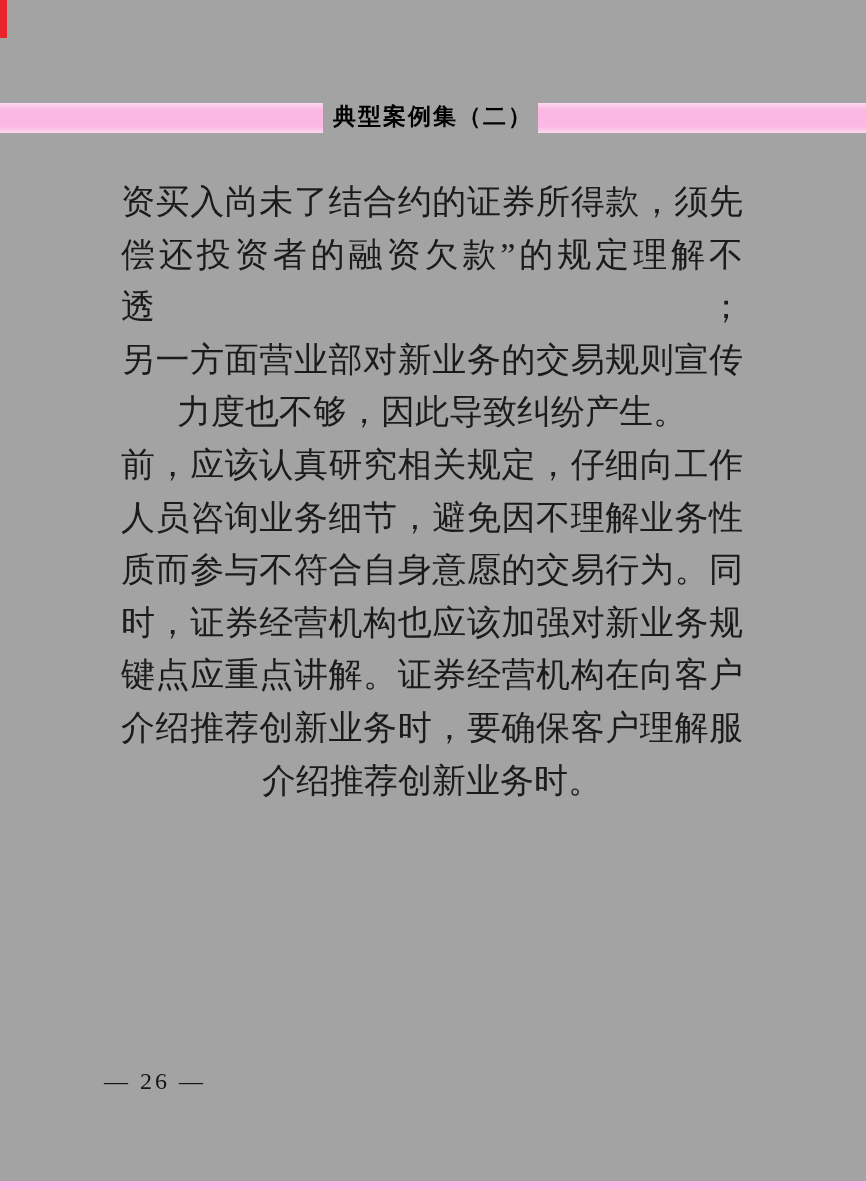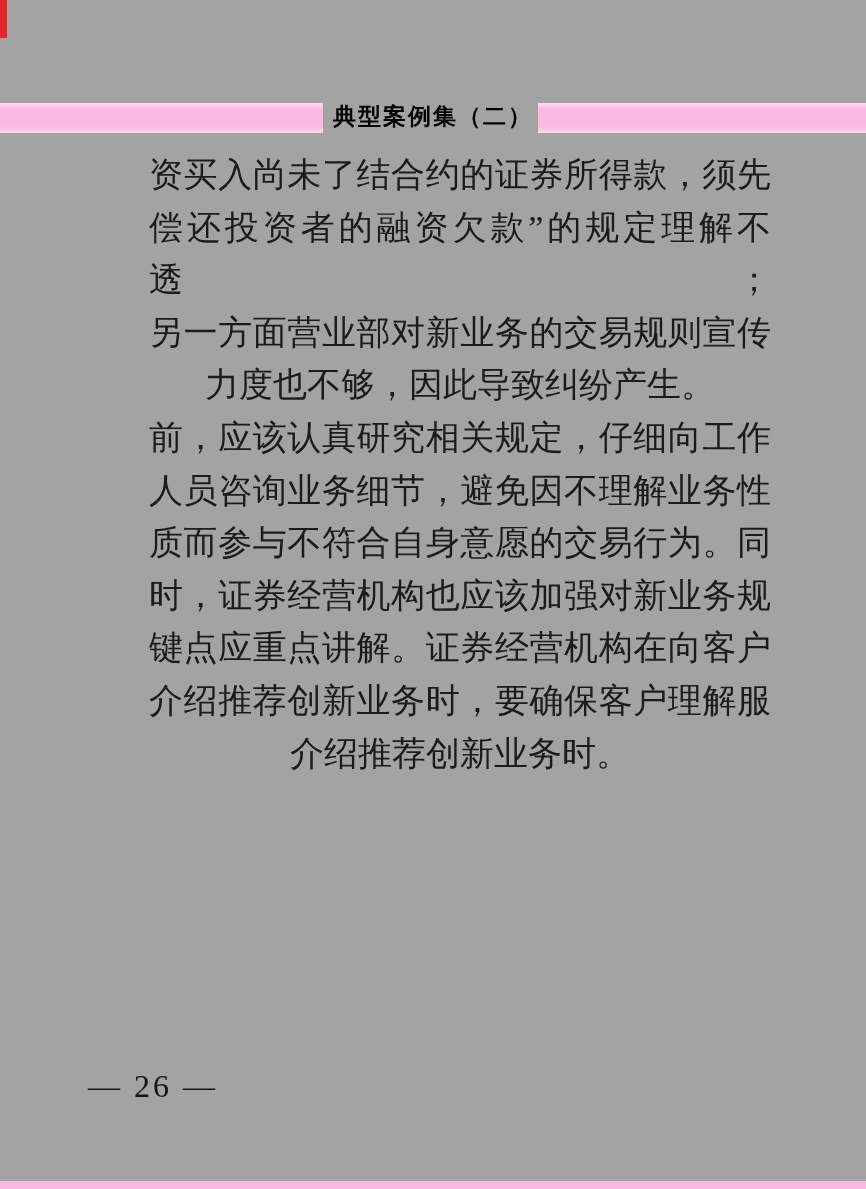--- a/index.html
+++ b/index.html
@@ -46,48 +46,47 @@
     text-align: center;
     font-size: 23px;
     font-weight: bold;
     letter-spacing: 2px;
     color: #000000;
   }
   
   .body-text {
     position: absolute;
     left: 121px;
-    top: 149px;
+    top: 176px;
     width: 622px;
     font-size: 34px;
     line-height: 52.6px;
-    margin-left: 28px;
   }
   .bl-full {
     text-align: justify;
     text-align-last: justify;
   }
   .bl-full-indent {
     text-align: justify;
     text-align-last: justify;
     text-indent: 68px;
   }
   .bl-end {
     text-align: center;
   }
   .bl-author {
     text-align: right;
     font-size: 32px;
     padding-right: 4px;
   }
   .page-number {
     position: absolute;
-    left: 88px;
+    left: 104px;
     top: 1068px;
-    font-size: 32px;
+    font-size: 24px;
     letter-spacing: 3px;
     color: #151515;
   }
   
   .bottom-band {
     position: absolute;
     left: 0;
     bottom: 0;
     width: 100%;
     height: 8px;

